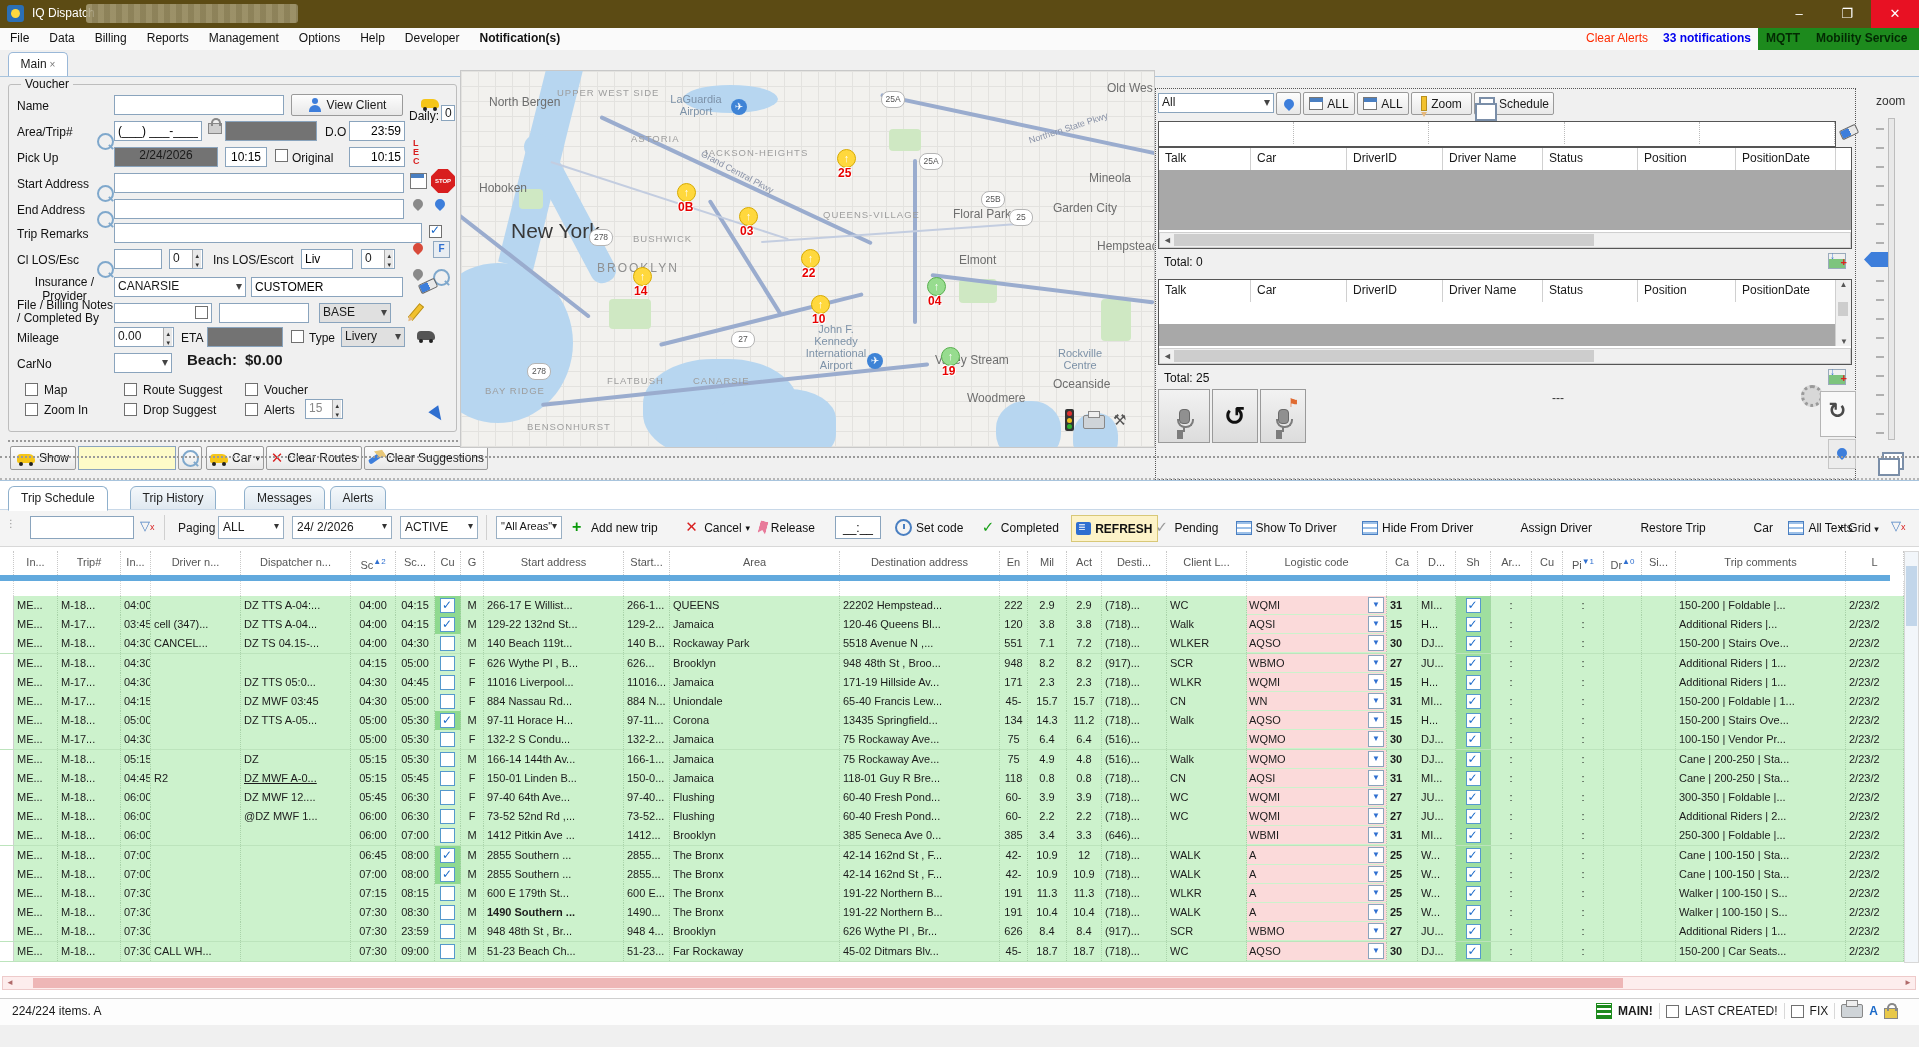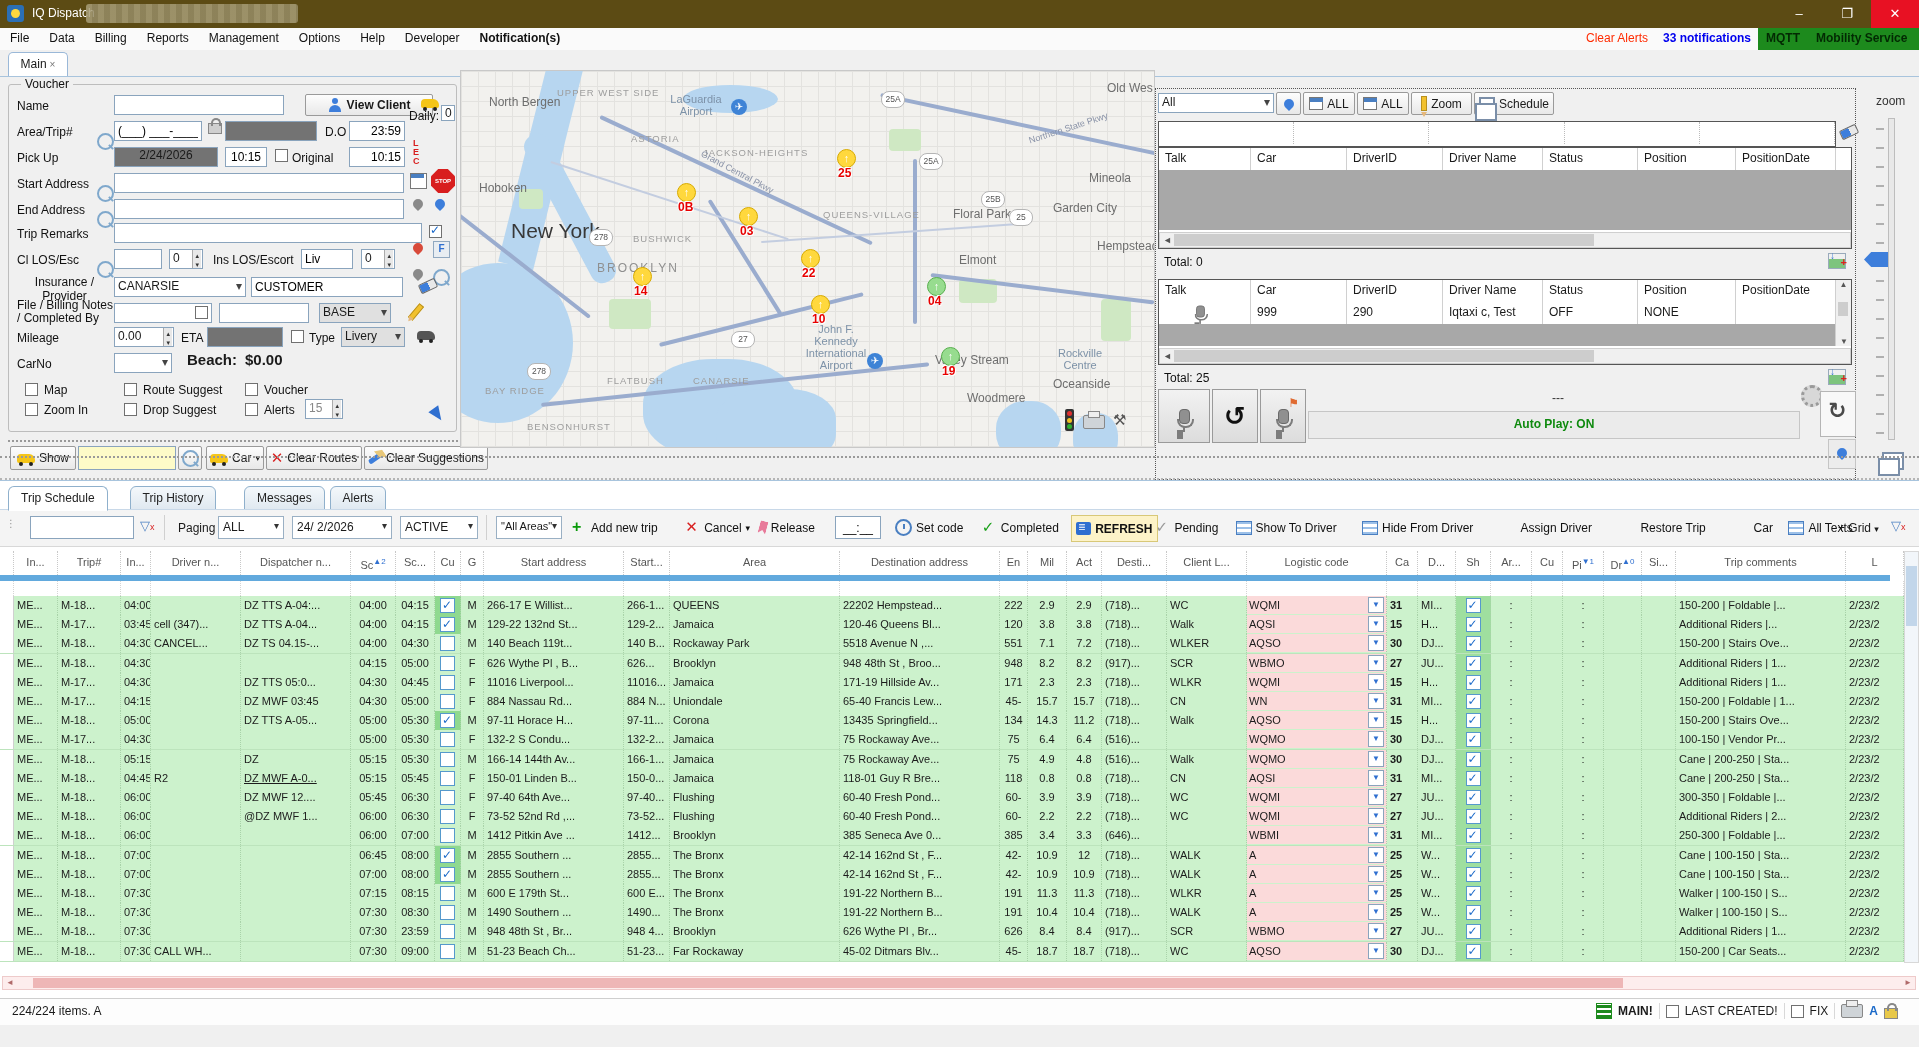--- a/index.html
+++ b/index.html
@@ -213,21 +213,21 @@
   </div>
 </div>
 
 <div class="abs" id="toparea"></div>
 
 <div class="abs" id="voucher">
   <span class="abs gbl vlabel">Voucher</span>
 
   <span class="abs vlabel" style="left:8px;top:14px;">Name</span>
   <input class="abs vinput" style="left: 105px; top: 10px; width: 170px;">
-  <div class="abs btn3d" style="left:296px;top:9px;width:128px;height:22px;font-weight:bold;">
+  <div class="abs btn3d" style="left:282px;top:9px;width:112px;height:22px;">
     <span class="ticon i-person" style="position:relative;"></span>
     <span>View Client</span>
   </div>
   <span class="abs i-car yellow" style="left:412px;top:14px;"></span>
 
   <span class="abs vlabel" style="left:8px;top:40px;">Area/Trip#</span>
   <span class="abs i-mag" style="left:88px;top:48px;"></span>
   <input class="abs vinput" style="left: 105px; top: 36px; width: 88px;" value="(___) ___-____">
   <span class="abs i-lock" style="left:199px;top:38px;"></span>
   <input class="abs vinput vgray" style="left: 216px; top: 36px; width: 92px;">
@@ -485,29 +485,20 @@
   <div class="dtable" id="dtable2" style="left:2px;top:190px;width:692px;height:84px;">
     <div class="dhead" id="dhead2">
         <div style="width: 92px;">Talk</div>
         <div style="width: 96px;">Car</div>
         <div style="width: 96px;">DriverID</div>
         <div style="width: 100px;">Driver Name</div>
         <div style="width: 95px;">Status</div>
         <div style="width: 98px;">Position</div>
         <div style="width: 100px;">PositionDate</div>
       </div>
-    <div class="drow" id="drow2">
-        <div style="width: 92px;"><span class="i-mic" style="position: relative; left: 30px; top: 2px; transform: scale(0.8); display: inline-block;"></span></div>
-        <div style="width: 96px;">999</div>
-        <div style="width: 96px;">290</div>
-        <div style="width: 100px;">Iqtaxi c, Test</div>
-        <div style="width: 95px;">OFF</div>
-        <div style="width: 98px;">NONE</div>
-        <div style="width: 100px;"></div>
-      </div>
     <div class="dgray" style="top:44px;height:22px;right:15px;"></div>
     <div class="abs" style="right:0;top:0;width:15px;height:66px;background:#f0f0f0;border-left:1px solid #cfcfcf;font-size:8px;color:#555;text-align:center;">▲<span style="position:absolute;left:2px;top:22px;width:10px;height:14px;background:#cdcdcd;"></span><span style="position:absolute;bottom:0;left:4px;">▼</span></div>
     <div class="hscroll" style="left:0;right:0;bottom:0;">
       <span class="arr" style="left:0;">◄</span>
         <span class="thumb" style="left:14px;width:420px;"></span>
     </div>
   </div>
   <span class="abs totallbl" style="left:8px;top:282px;">Total:  25</span>
   <span class="abs i-sort" style="left:672px;top:280px;"></span>
 
@@ -515,23 +506,20 @@
     <span class="i-mic" style="position:relative;"></span>
   </div>
   <div class="abs micbtn" style="left:56px;top:300px;width:44px;height:52px;">
     <span class="i-undo">↺</span>
   </div>
   <div class="abs micbtn" style="left:104px;top:300px;width:44px;height:52px;">
     <span class="i-mic" style="position:relative;"></span>
     <span style="position:absolute;right:6px;top:6px;color:#e06a30;font-size:12px;">⚑</span>
   </div>
   <span class="abs" style="left:396px;top:302px;color:#333;">---</span>
-  <div class="abs" id="progressbar" style="left:152px;top:322px;width:490px;height:26px;">
-    <span>Auto Play: ON</span>
-  </div>
   <span class="abs i-gear" style="left:645px;top:296px;"></span>
   <span class="abs" style="left:664px;top:302px;width:34px;height:44px;border:1px solid #b5b5b5;background:#f8f8f8;">
     <span class="i-undo" style="position:absolute;left:7px;top:6px;font-size:22px;color:#4a4a4a;">↻</span>
   </span>
   <span class="abs" style="left:672px;top:350px;width:26px;height:28px;border:1px solid #c5c5c5;background:#ececec;">
     <span class="i-pin blue" style="position:absolute;left:8px;top:8px;"></span>
   </span>
 </div>
 
 <div class="abs" id="zoomstrip">
@@ -1306,21 +1294,21 @@
           <div class="tc" style="width: 63px;">M-18...</div>
           <div class="tc c" style="width: 30px;">07:30</div>
           <div class="tc" style="width: 90px;"></div>
           <div class="tc" style="width: 110px;"></div>
           <div class="tc c" style="width: 45px;">07:30</div>
           <div class="tc c" style="width: 39px;">08:30</div>
           <div class="tc c" style="width: 26px;">
             <span class="gcb"></span>
           </div>
           <div class="tc c" style="width: 23px;">M</div>
-          <div class="tc" style="width: 140px;">1490 Southern ...</div>
+          <div class="tc" style="width: 140px; font-weight: bold;">1490 Southern ...</div>
           <div class="tc" style="width: 46px;">1490...</div>
           <div class="tc" style="width: 170px;">The Bronx</div>
           <div class="tc" style="width: 160px;">191-22 Northern B...</div>
           <div class="tc c" style="width: 28px;">191</div>
           <div class="tc c" style="width: 39px;">10.4</div>
           <div class="tc c" style="width: 35px;">10.4</div>
           <div class="tc" style="width: 65px;">(718)...</div>
           <div class="tc" style="width: 80px;">WALK</div>
           <div class="tc logi" style="width: 140px; background: rgb(251, 218, 218); padding: 0px 2px;">
             <span>A</span>

